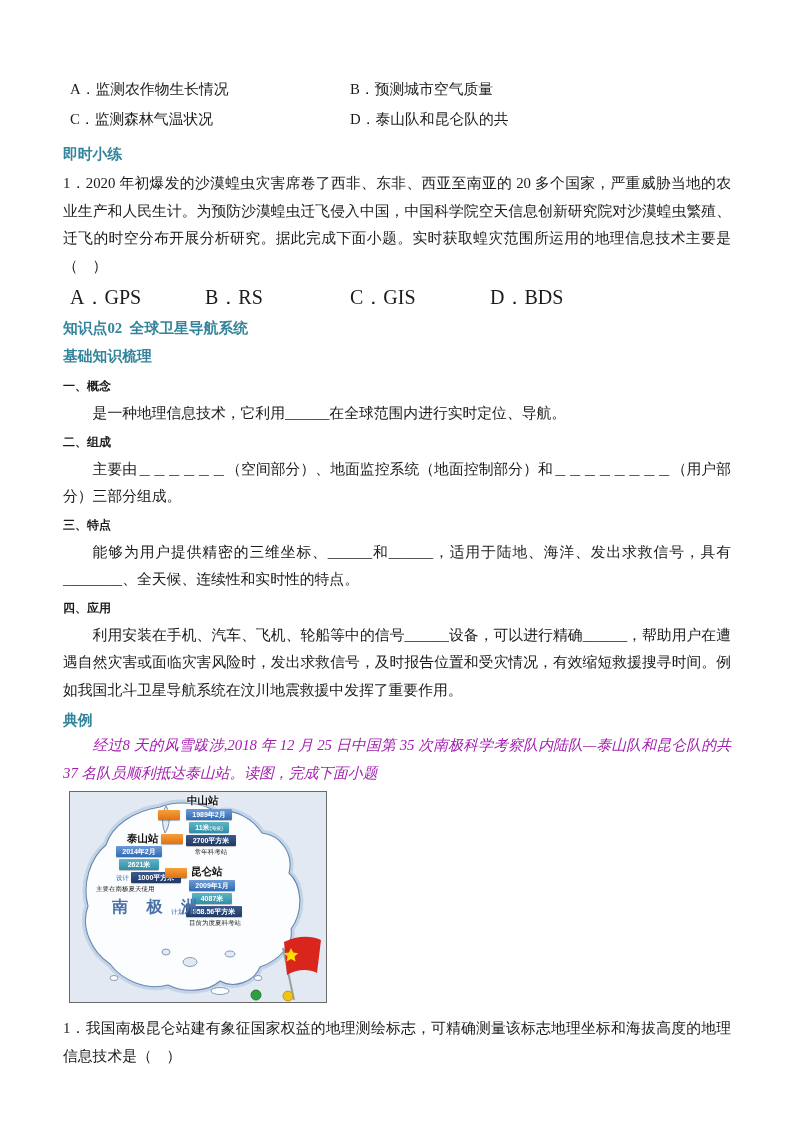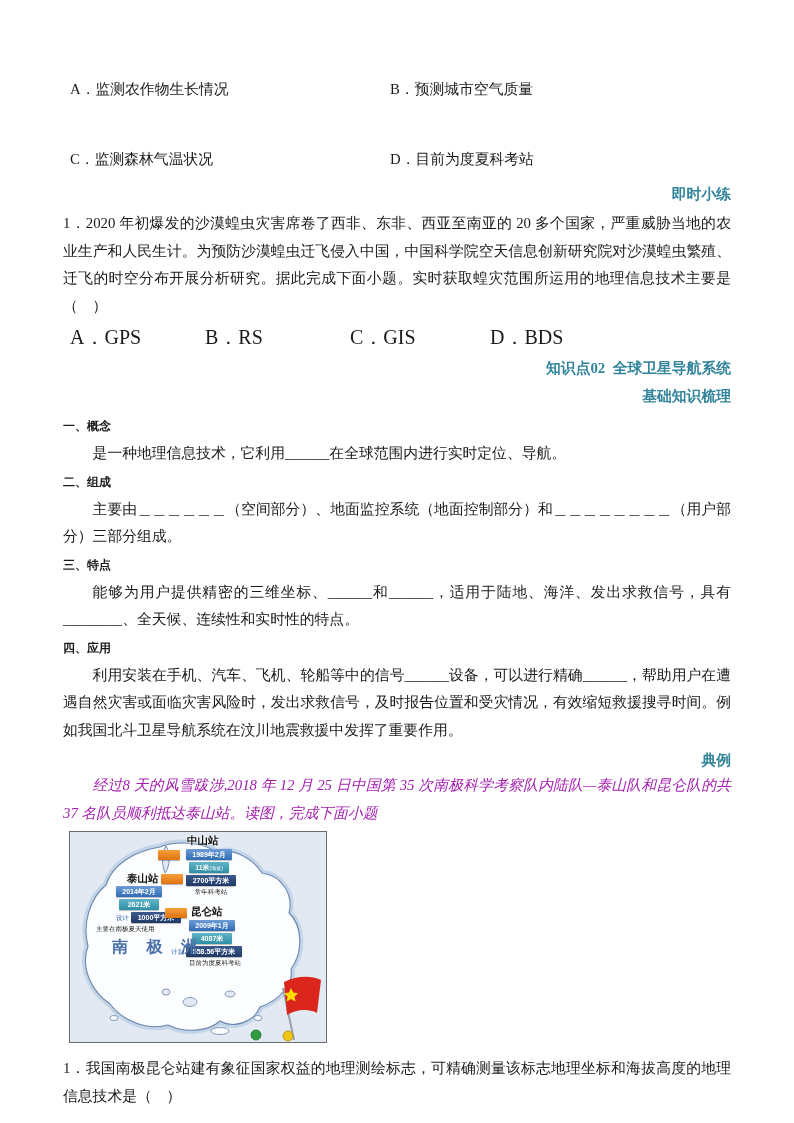--- a/index.html
+++ b/index.html
@@ -20,39 +20,37 @@
     text-align:justify;
     margin:0;
   }
   .indent{text-indent:2em;}
   .opt-grid2{
     display:grid;
     grid-template-columns:280px 1fr;
     padding-left:7px;
     font-size:14.8px;
     line-height:30px;
-    gap:40px;
   }
   .opt-row4{
     display:flex;
     padding-left:7px;
     font-size:20px;
     line-height:30px;
     margin-top:2px;
   }
   .opt-row4 span:nth-child(1){width:135px;}
   .opt-row4 span:nth-child(2){width:145px;}
   .opt-row4 span:nth-child(3){width:140px;}
   .teal-heading{
     color:#31849B;
     font-weight:bold;
     font-size:14.8px;
     line-height:24px;
     margin:4px 0 0 0;
-    text-align:right;
   }
   .kp-heading{margin-top:4px;}
   .sec-title{
     font-weight:bold;
     font-size:12px;
     line-height:28px;
     margin:0;
   }
   .example-intro{
     font-style:italic;
@@ -108,21 +106,21 @@
 </style>
 </head>
 <body>
 
 <div class="page">
 
   <div class="opt-grid2">
     <span>A．监测农作物生长情况</span>
     <span>B．预测城市空气质量</span>
     <span>C．监测森林气温状况</span>
-    <span>D．目前为度夏科考站</span>
+    <span>D．泰山队和昆仑队的共</span>
   </div>
 
   <h3 class="teal-heading" style="margin-top:8px">即时小练</h3>
   <p class="body-text" style="margin-top:4px">1．2020 年初爆发的沙漠蝗虫灾害席卷了西非、东非、西亚至南亚的 20 多个国家，严重威胁当地的农业生产和人民生计。为预防沙漠蝗虫迁飞侵入中国，中国科学院空天信息创新研究院对沙漠蝗虫繁殖、迁飞的时空分布开展分析研究。据此完成下面小题。实时获取蝗灾范围所运用的地理信息技术主要是（　）</p>
 
   <div class="opt-row4">
     <span>A．GPS</span>
     <span>B．RS</span>
     <span>C．GIS</span>
     <span>D．BDS</span>

